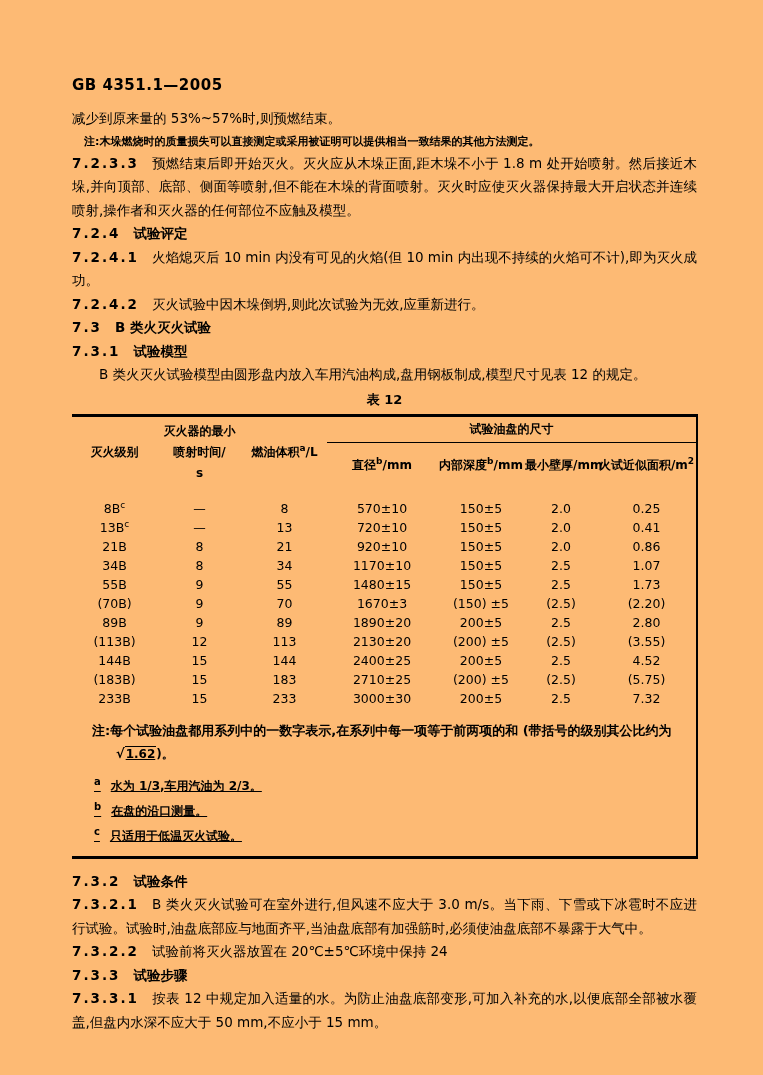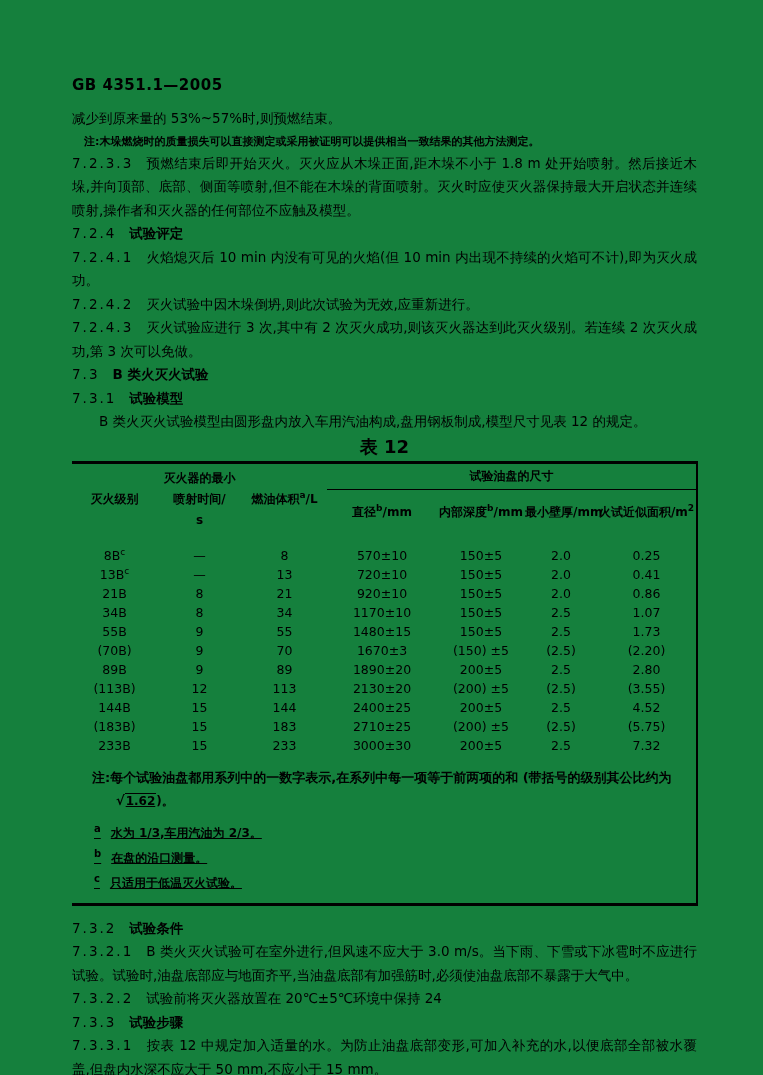--- a/index.html
+++ b/index.html
@@ -1,31 +1,31 @@
 <!DOCTYPE html>
 <html><head>
 <meta charset="utf-8">
 <style>
   html,body{margin:0;padding:0;background:#e8e8e8;}
   body{width:763px;height:1075px;}
   .page{
-    width:763px;height:1075px;background:#15803d;color:#000;
+    width:763px;height:1075px;background:#fdba74;color:#000;
     font-family:"DejaVu Sans","Liberation Sans",sans-serif;
     position:relative;overflow:hidden;box-sizing:border-box;
     padding:76px 66px 0 72px;
   }
   .std-num{font-size:15px;font-weight:bold;letter-spacing:.5px;line-height:18px;}
   .body-text{margin-top:13px;}
   .para,.clause{font-size:13.5px;line-height:23.5px;text-align:justify;margin:0;}
-  .clause .num,.heading .num{font-weight:normal;letter-spacing:2px;margin-right:13px;white-space:nowrap;}
+  .clause .num,.heading .num{font-weight:bold;letter-spacing:2px;margin-right:13px;white-space:nowrap;}
   .heading{font-size:13.5px;font-weight:bold;line-height:23.5px;margin:0;}
   .note-small{font-size:11px;font-weight:600;line-height:21px;margin:0 0 0 12px;}
   .para-indent{text-indent:2em;}
   
-  .tbl-title{text-align:center;font-weight:bold;font-size:18px;line-height:22px;margin:2px 0 3px;}
+  .tbl-title{text-align:center;font-weight:bold;font-size:13px;line-height:22px;margin:2px 0 3px;}
   table.t12{
     border-collapse:collapse;width:625px;table-layout:fixed;
     border-top:3px solid #000;border-bottom:3px solid #000;border-right:2px solid #000;
     font-size:12.5px;
   }
   table.t12 th{font-weight:bold;font-size:12px;text-align:center;vertical-align:middle;padding:0;white-space:nowrap;}
   th.group-hd{border-bottom:1.5px solid #000;height:25px;}
   tr.subhead th{height:45px;}
   table.t12 td{text-align:center;height:19px;padding:0;white-space:nowrap;font-weight:500;}
   tr.spacer td{height:11px;}
@@ -55,21 +55,20 @@
     <div class="note-small">注:木垛燃烧时的质量损失可以直接测定或采用被证明可以提供相当一致结果的其他方法测定。</div>
 
     <p class="clause"><span class="num">7.2.3.3</span><span>预燃结束后即开始灭火。灭火应从木垛正面,距木垛不小于 1.8 m 处开始喷射。然后接近木垛,并向顶部、底部、侧面等喷射,但不能在木垛的背面喷射。灭火时应使灭火器保持最大开启状态并连续喷射,操作者和灭火器的任何部位不应触及模型。</span></p>
 
     <p class="heading"><span class="num">7.2.4</span><span>试验评定</span></p>
 
     <p class="clause"><span class="num">7.2.4.1</span><span>火焰熄灭后 10 min 内没有可见的火焰(但 10 min 内出现不持续的火焰可不计),即为灭火成功。</span></p>
 
     <p class="clause"><span class="num">7.2.4.2</span><span>灭火试验中因木垛倒坍,则此次试验为无效,应重新进行。</span></p>
 
-    <p class="clause"><span class="num">7.2.4.3</span><span>灭火试验应进行 3 次,其中有 2 次灭火成功,则该灭火器达到此灭火级别。若连续 2 次灭火成功,第 3 次可以免做。</span></p>
 
     <p class="heading"><span class="num">7.3</span><span>B 类火灭火试验</span></p>
 
     <p class="heading"><span class="num">7.3.1</span><span>试验模型</span></p>
 
     <p class="para para-indent">B 类火灭火试验模型由圆形盘内放入车用汽油构成,盘用钢板制成,模型尺寸见表 12 的规定。</p>
 
     <div class="tbl-title">表 12</div>
 
     <table class="t12">

